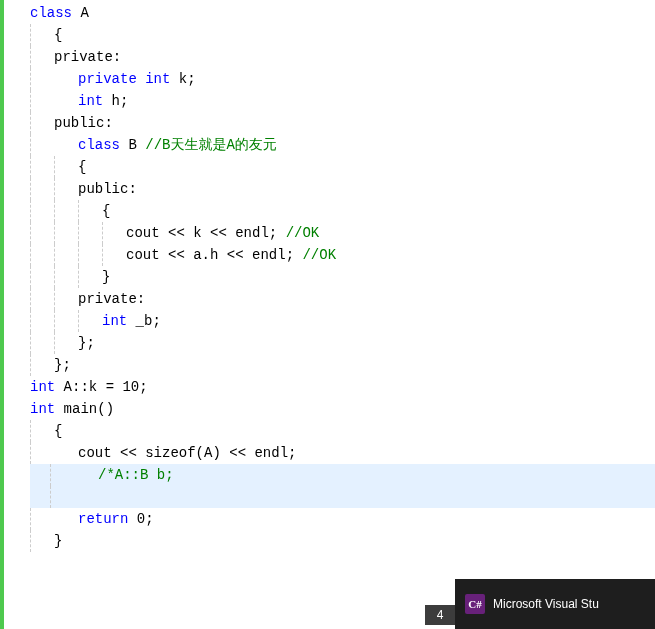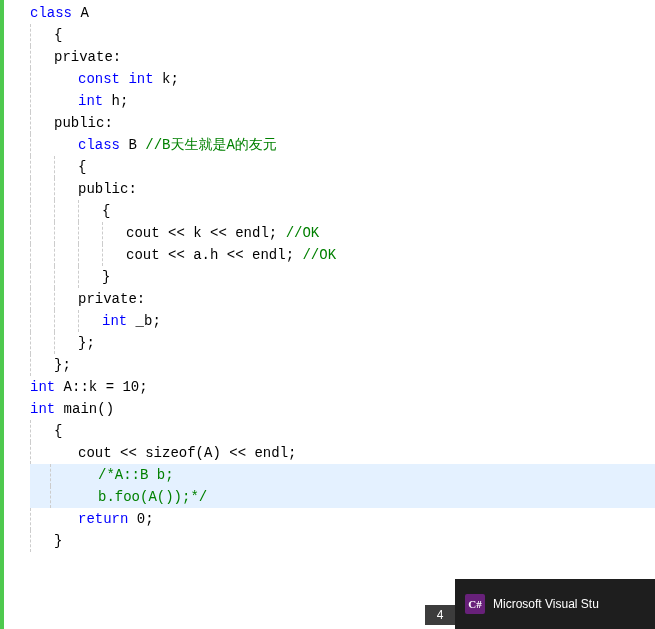--- a/index.html
+++ b/index.html
@@ -142,21 +142,21 @@
       </div>
 
       <div class="line">
         <span style="display:inline-block;width:24px;border-left:1px dashed #cccccc;height:22px;"></span>
         <span class="plain">private:</span>
       </div>
 
       <div class="line">
         <span style="display:inline-block;width:24px;border-left:1px dashed #cccccc;height:22px;"></span>
         <span style="display:inline-block;width:24px;"></span>
-        <span class="kw">const</span><span class="plain"> </span><span class="kw">int</span><span class="plain"> k;</span>
+        <span class="kw">private</span><span class="plain"> </span><span class="kw">int</span><span class="plain"> k;</span>
       </div>
 
       <div class="line">
         <span style="display:inline-block;width:24px;border-left:1px dashed #cccccc;height:22px;"></span>
         <span style="display:inline-block;width:24px;"></span>
         <span class="kw">int</span><span class="plain"> h;</span>
       </div>
 
       <div class="line">
         <span style="display:inline-block;width:24px;border-left:1px dashed #cccccc;height:22px;"></span>
@@ -259,21 +259,20 @@
 
       <div class="line line-selected" style="background:#add6ff55;">
         <span style="display:inline-block;width:24px;border-left:1px dashed #cccccc;height:22px;"></span>
         <span style="display:inline-block;width:24px;"></span>
         <span class="cm">/*A::B b;</span>
       </div>
 
       <div class="line line-selected" style="background:#add6ff55;">
         <span style="display:inline-block;width:24px;border-left:1px dashed #cccccc;height:22px;"></span>
         <span style="display:inline-block;width:24px;"></span>
-        <span class="cm">b.foo(A());*/</span>
       </div>
 
       <div class="line">
         <span style="display:inline-block;width:24px;border-left:1px dashed #cccccc;height:22px;"></span>
         <span style="display:inline-block;width:24px;"></span>
         <span class="kw">return</span><span class="plain"> 0;</span>
       </div>
 
       <div class="line">
         <span style="display:inline-block;width:24px;border-left:1px dashed #cccccc;height:22px;"></span>

